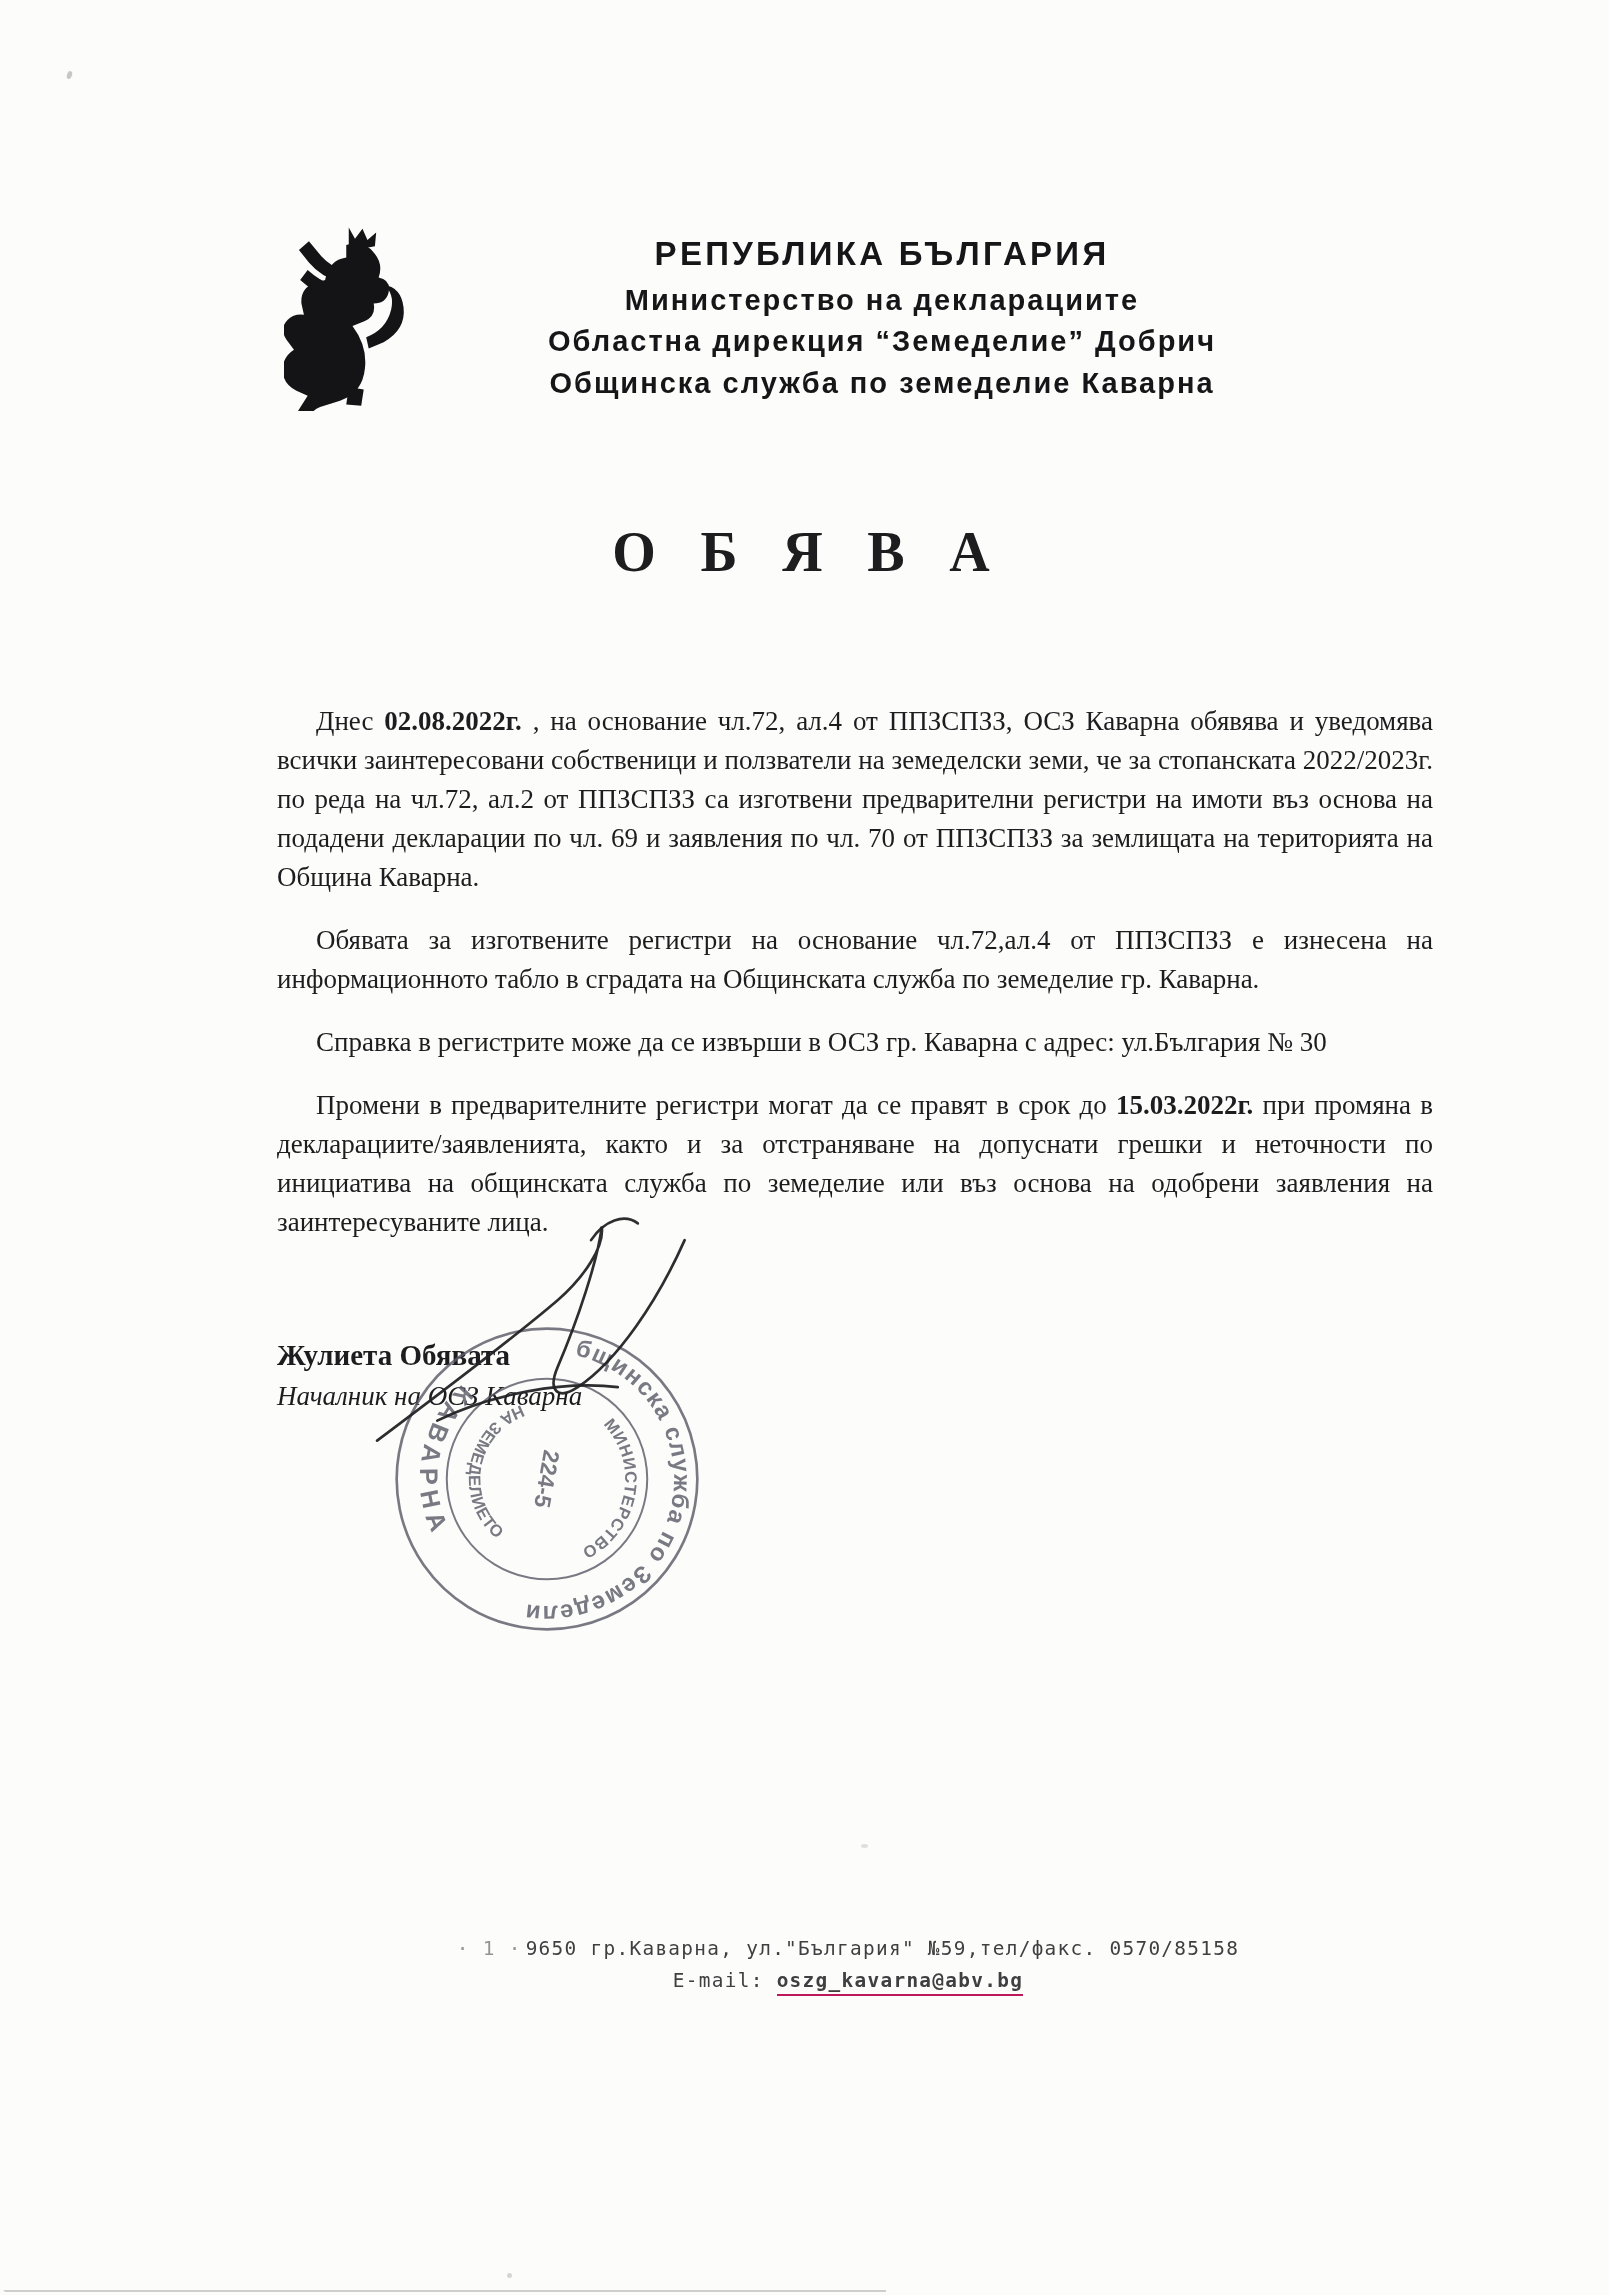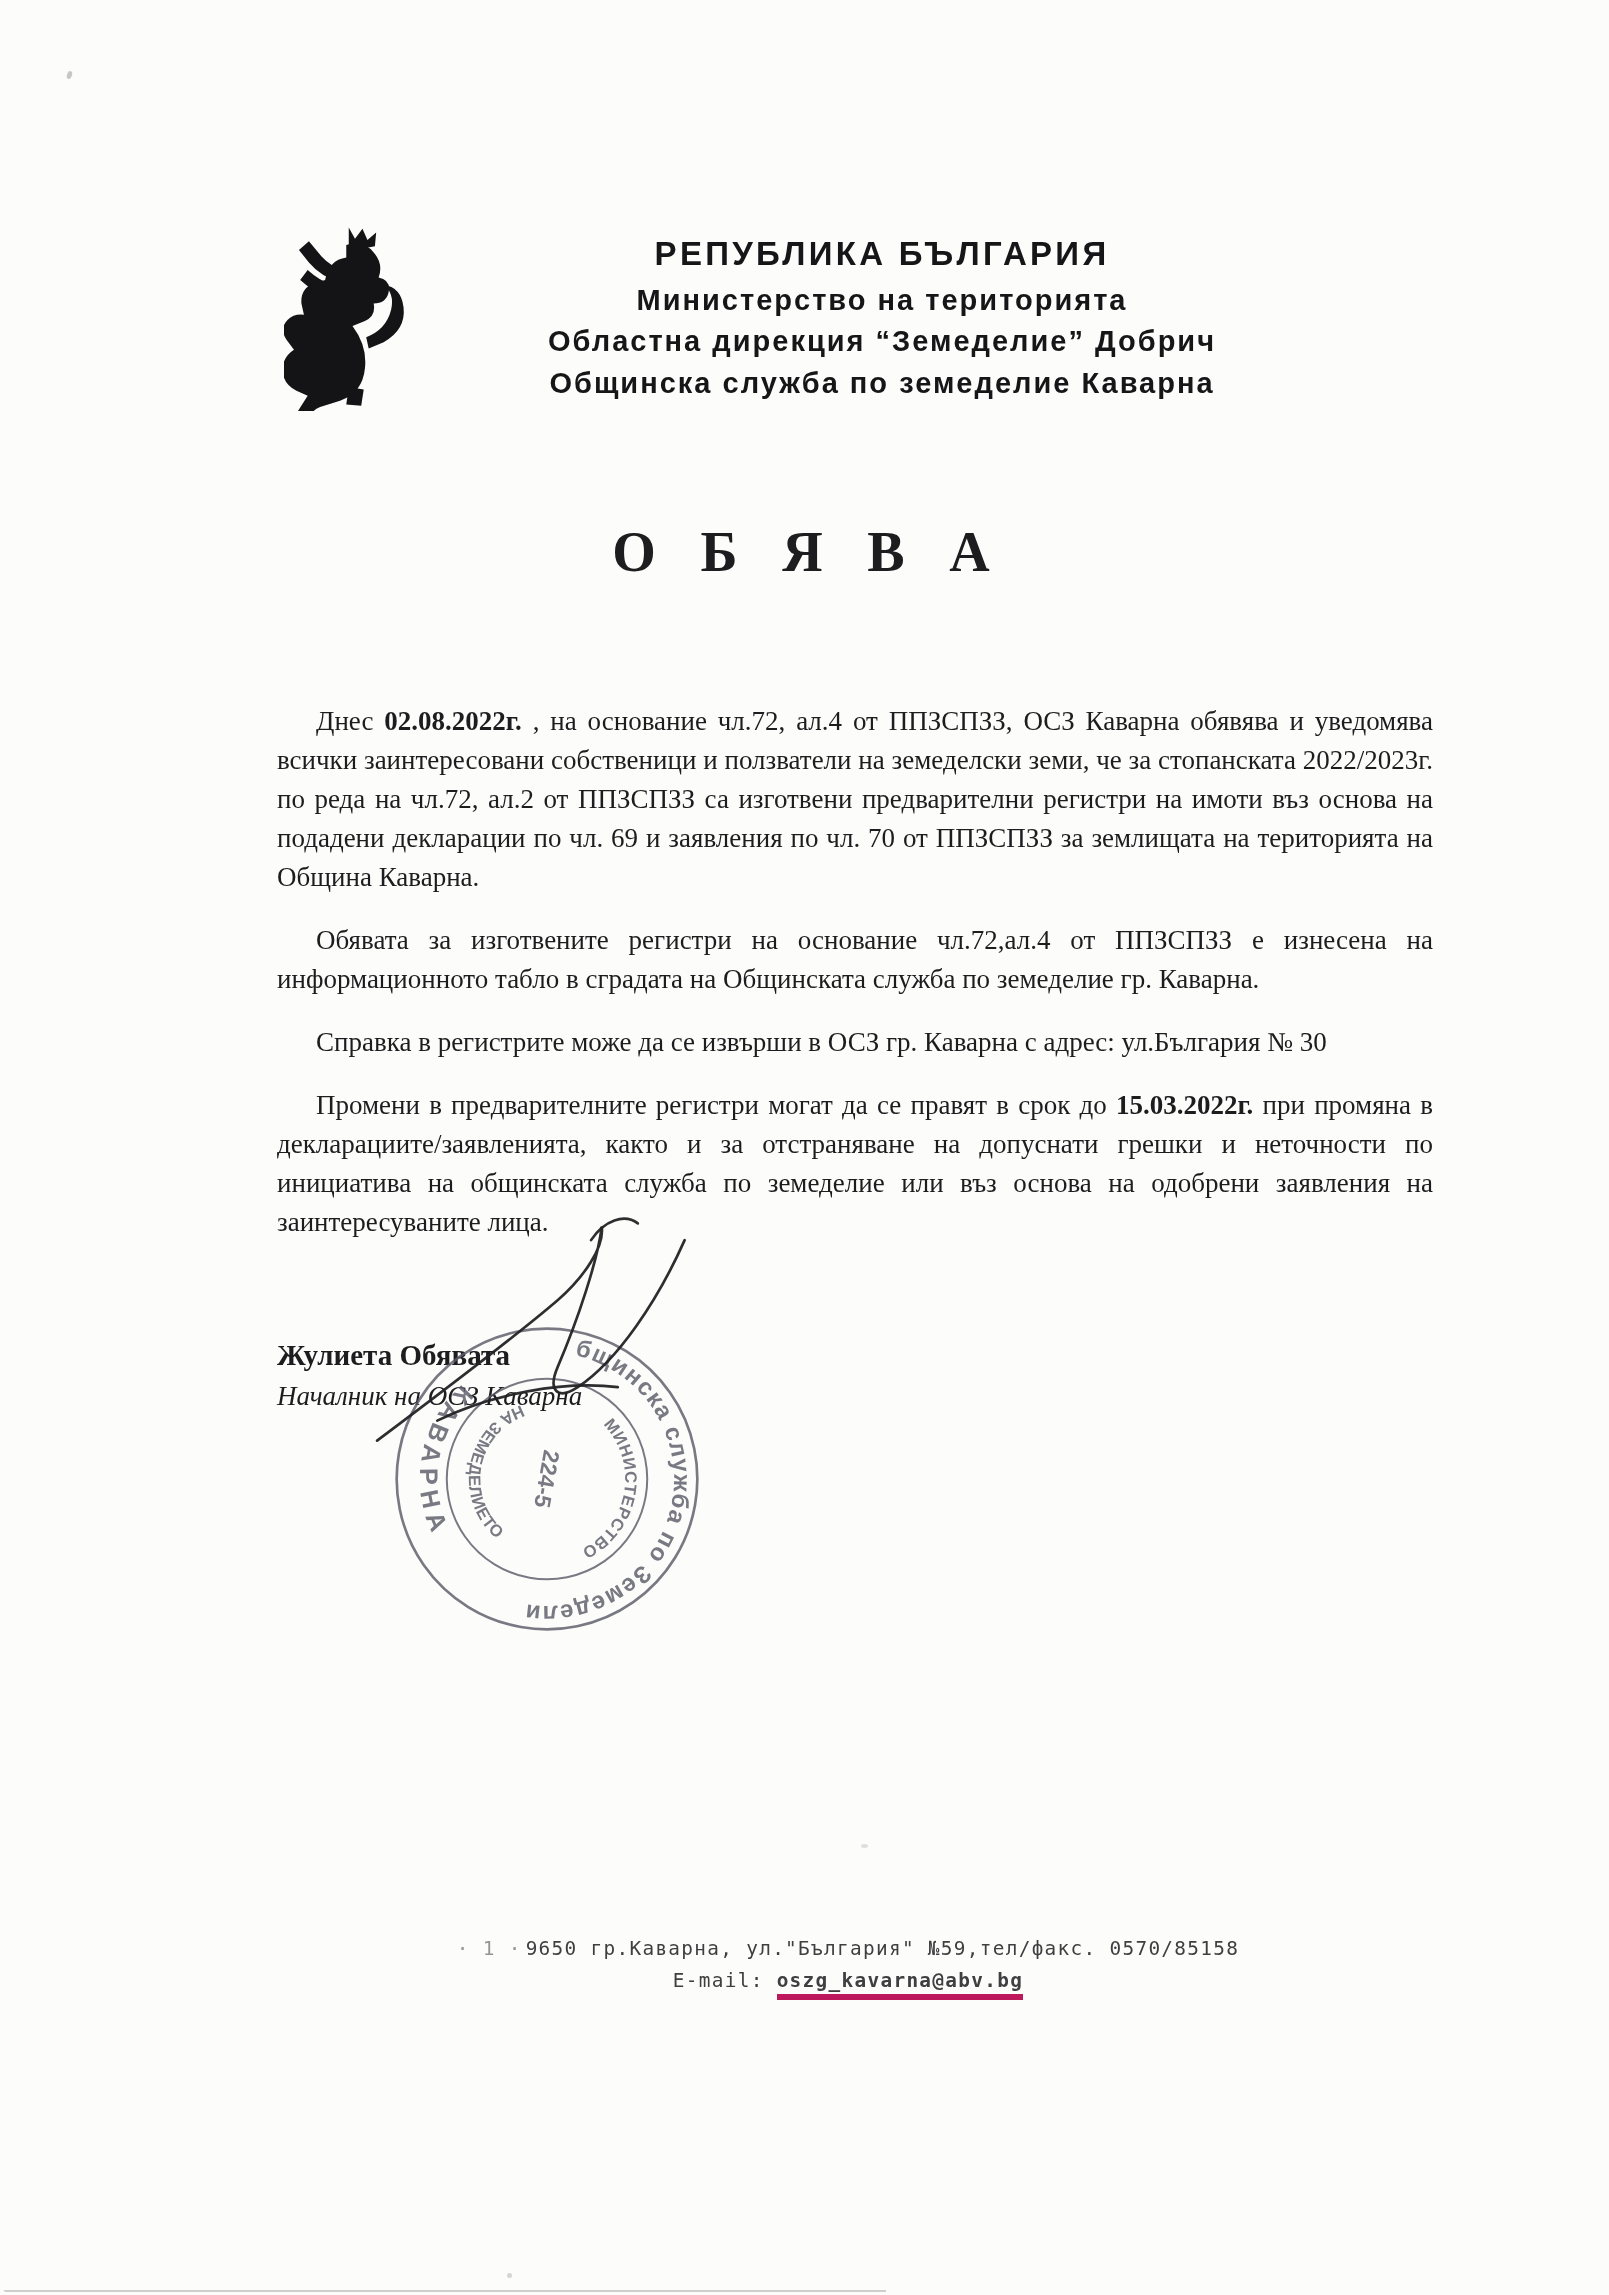--- a/index.html
+++ b/index.html
@@ -74,21 +74,21 @@
   .doc-footer{
     position:absolute;left:0;top:1937px;width:100%;
     text-align:center;
     font-family:"DejaVu Sans Mono","Liberation Mono",monospace;
     font-size:19.4px;letter-spacing:1.3px;
     color:var(--footer-ink);
     margin-left:43px;
   }
   .footer-line2{margin-top:9.4px;}
   .footer-prefix{opacity:.55;margin-right:4px;}
-  .footer-email{font-weight:700;border-bottom:6px solid #be185d;padding-bottom:1.3px;}
+  .footer-email{font-weight:700;border-bottom:2px solid #be185d;padding-bottom:1.3px;}
 
   
   .spot{position:absolute;background:#9a9aa0;border-radius:50%;}
   #spot1{left:67px;top:71px;width:4.7px;height:8px;opacity:.55;transform:rotate(18deg);}
   #spot2{left:507px;top:2273px;width:5.3px;height:5.3px;opacity:.4;}
   #spot3{left:861px;top:1844px;width:7.4px;height:4px;opacity:.3;}
   .scan-edge{position:absolute;left:0;bottom:2.7px;width:55%;height:2px;background:#b5b5b5;opacity:.65;}
 </style>
 </head>
 <body>
@@ -104,21 +104,21 @@
         <path d="M50 64 q-18 -2 -30 -12 l-7 -6 6 -8 q10 9 20 12 l13 4 z"></path>
         <path d="M32 128 l-6 14 12 3 5 -13 z"></path>
         <path d="M52 132 l-2 14 12 1 2 -13 z"></path>
         <path d="M66 92 q16 -6 20 -22 q3 -13 -6 -20 q14 2 16 18 q2 18 -16 28 l-12 5 z"></path>
       </g>
     </svg>
   </div>
 
   <div class="header-text">
     <div class="h-republic">РЕПУБЛИКА БЪЛГАРИЯ</div>
-    <div class="h-line">Министерство на територията</div>
+    <div class="h-line">Министерство на декларациите</div>
     <div class="h-line">Областна дирекция “Земеделие” Добрич</div>
     <div class="h-line">Общинска служба по земеделие Каварна</div>
   </div>
 
   <div class="doc-title">О Б Я В А</div>
 
   <div class="doc-body">
     <p><span>Днес </span><b>02.08.2022г.</b><span> , на основание чл.72, ал.4 от ППЗСПЗЗ, ОСЗ Каварна обявява и уведомява всички заинтересовани собственици и ползватели на земеделски земи, че за стопанската 2022/2023г. по реда на чл.72, ал.2 от ППЗСПЗЗ са изготвени предварителни регистри на имоти въз основа на подадени декларации по чл. 69 и заявления по чл. 70 от ППЗСПЗЗ за землищата на територията на Община Каварна.</span></p>
     <p>Обявата за изготвените регистри на основание чл.72,ал.4 от ППЗСПЗЗ е изнесена на информационното табло в сградата на Общинската служба по земеделие гр. Каварна.</p>
     <p>Справка в регистрите може да се извърши в ОСЗ  гр. Каварна с адрес: ул.България № 30</p>

